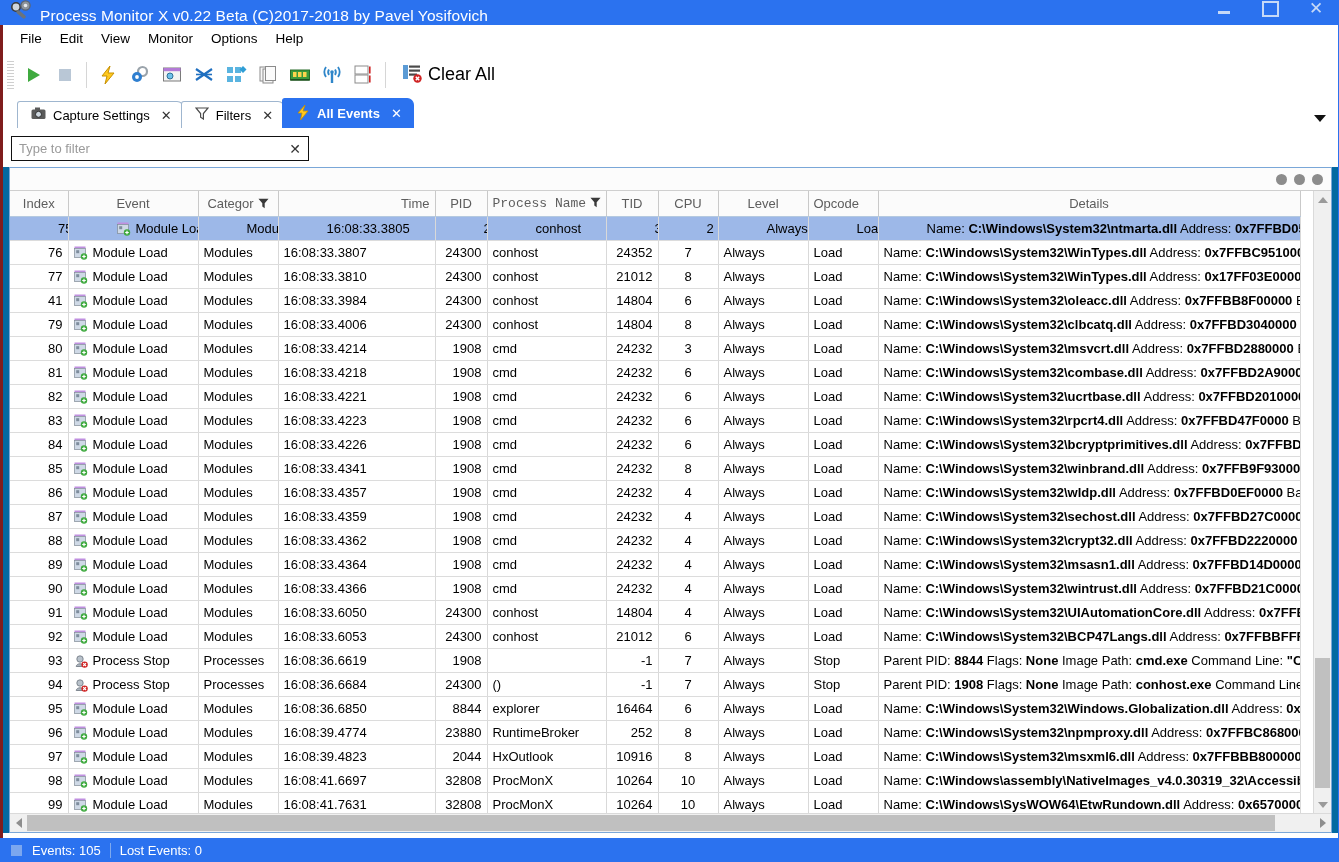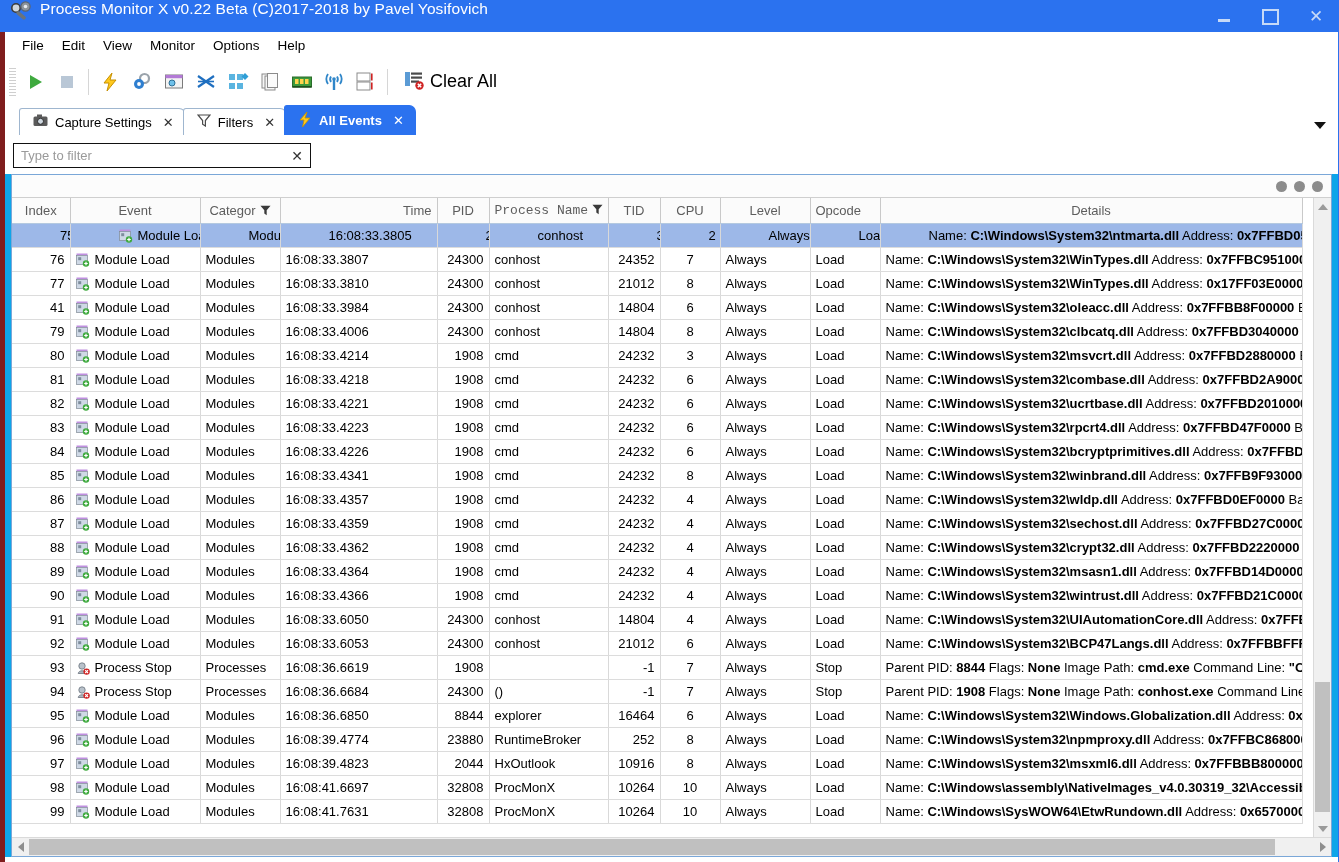--- a/index.html
+++ b/index.html
@@ -4,32 +4,32 @@
 <style>
   html,body{margin:0;padding:0;}
   body{
     width:1339px;height:862px;overflow:hidden;
     font-family:"Liberation Sans","DejaVu Sans",sans-serif;
     font-size:13px;color:#000;background:#2b72ef;
   }
   .app{width:1339px;height:862px;display:flex;flex-direction:column;background:#2b72ef;}
 
   
-  .titlebar{height:32px;background:#2b72ef;display:flex;align-items:flex-start;flex:0 0 auto;}
+  .titlebar{height:25px;background:#2b72ef;display:flex;align-items:flex-end;flex:0 0 auto;}
   .titlebar .appicon{width:26px;height:26px;margin:0 6px 0 8px;position:relative;flex:0 0 auto;}
   .titlebar .title{color:#fff;font-size:15.5px;letter-spacing:.1px;white-space:nowrap;}
   .titlebar .spacer{flex:1 1 auto;}
   .wbtn{width:46px;height:33px;display:flex;align-items:center;justify-content:center;color:#dce8fb;font-size:14px;}
   .wbtn .min{width:12px;height:3px;background:#c6d9f7;display:block;margin-top:7px;}
   .wbtn .max{width:13px;height:12px;border:2px solid #c6d9f7;display:block;}
   .wbtn .cls{font-size:17px;line-height:17px;color:#c6d9f7;font-weight:bold;}
 
   
-  .client{flex:1 1 auto;background:#0ea5e9;display:flex;flex-direction:column;min-height:0;
-          border-left:5px solid #7f1d1d;border-right:1px solid #2b72ef;}
+  .client{flex:1 1 auto;background:#0369a1;display:flex;flex-direction:column;min-height:0;
+          border-left:3px solid #7f1d1d;border-right:1px solid #2b72ef;}
 
   .menubar{height:27px;display:flex;align-items:center;padding-left:8px;background:#fff;flex:0 0 auto;}
   .menubar .mi{padding:3px 9px;font-size:13.5px;color:#000;}
 
   .toolbar{height:45px;display:flex;align-items:center;background:#fff;flex:0 0 auto;padding-left:4px;}
   .grip{width:7px;height:28px;margin-right:3px;
         background:repeating-linear-gradient(180deg,#cfcfcf 0 1px,transparent 1px 3px);}
   .tb-btn{width:32px;height:34px;display:flex;align-items:center;justify-content:center;position:relative;}
   .tb-sep{width:1px;height:26px;background:#d6d6d6;margin:0 5px;}
   .tb-group{display:flex;align-items:center;height:37px;border:1px solid #d7d7d7;border-radius:2px;padding:0 9px 0 6px;margin-left:4px;}
@@ -829,13 +829,19 @@
             <div class="thumb"></div>
           </div>
         <div class="arr">
             <i class="tri-rt"></i>
           </div>
       </div>
     </div>
     <div class="gridpad"></div>
   </div>
 
+  <div class="statusbar">
+    <span class="sq"></span>
+    <span>Events: 105</span>
+    <span class="sep"></span>
+    <span>Lost Events: 0</span>
+  </div>
 </div>
 
 </body></html>

